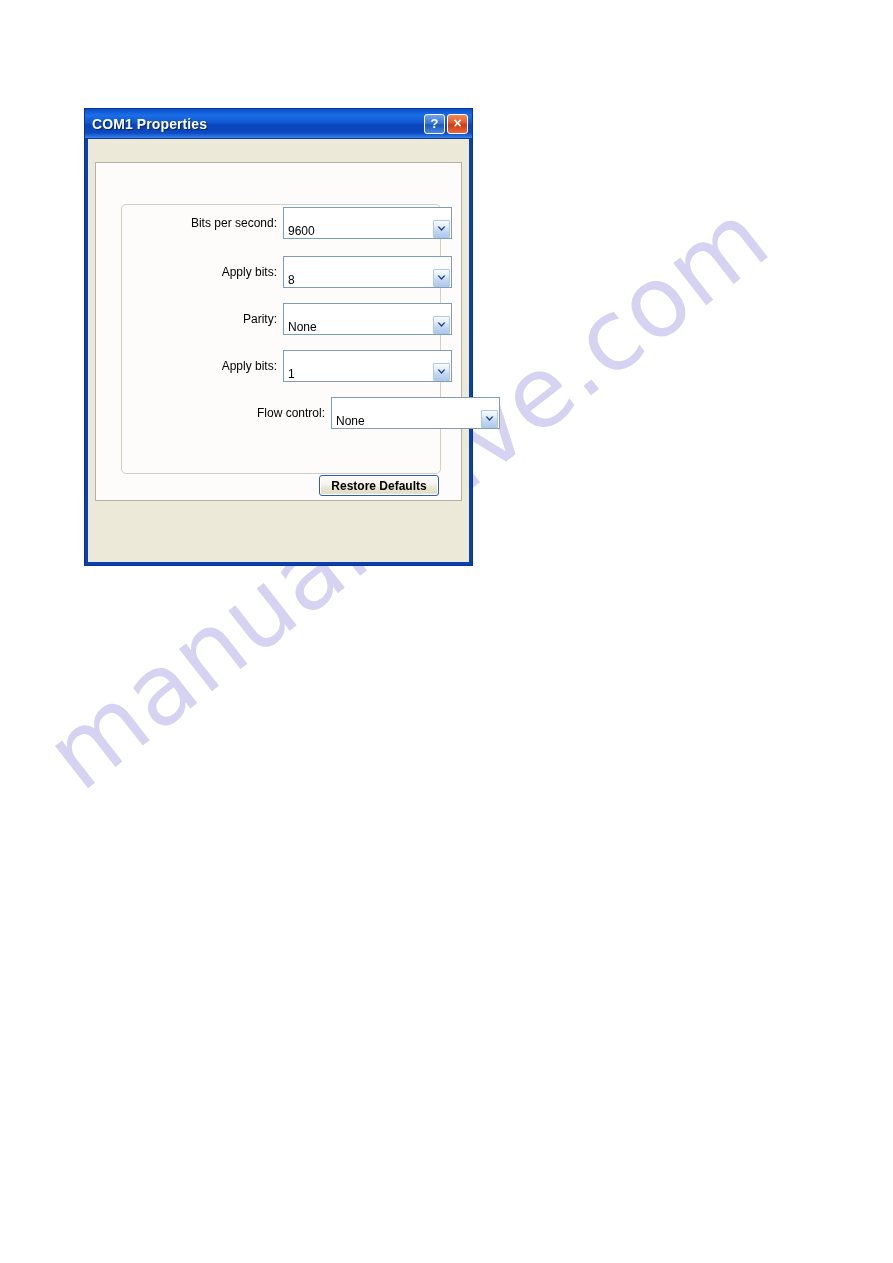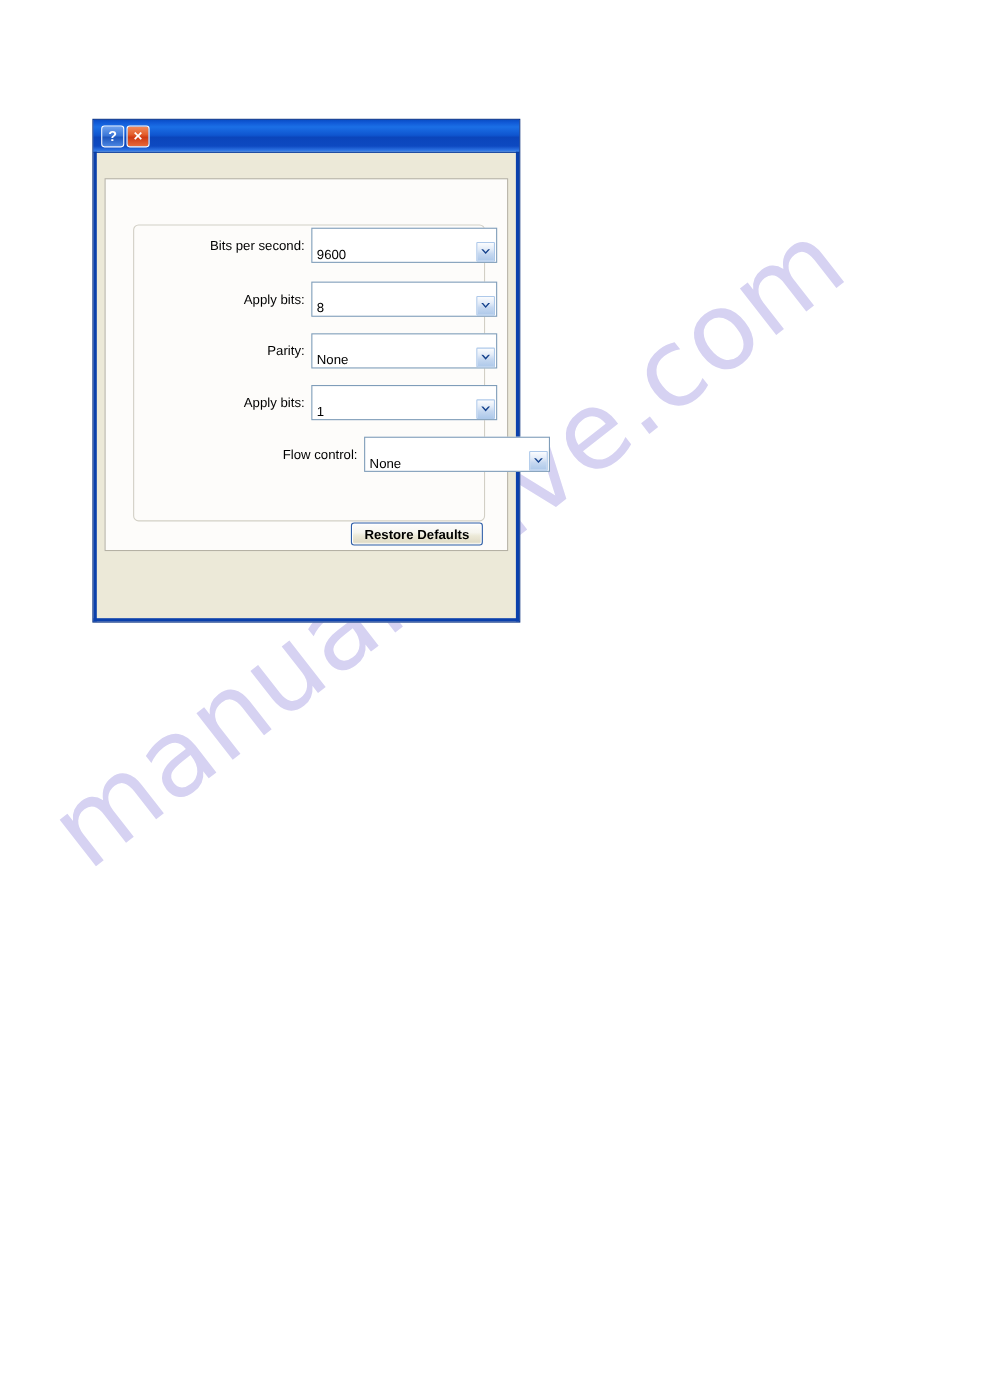--- a/index.html
+++ b/index.html
@@ -291,20 +291,21 @@
 </head>
 <body>
 
 <div id="watermark">
   <div class="wm-text">manualshive.com</div>
 </div>
 
 <div id="dialog">
 
   <div class="titlebar">
+    <div class="titlebar-text">COM1 Properties</div>
     <div class="titlebar-buttons">
       <div class="tb-btn tb-help">
         <span class="glyph">?</span>
       </div>
       <div class="tb-btn tb-close">
         <span class="glyph">×</span>
       </div>
     </div>
   </div>
 

